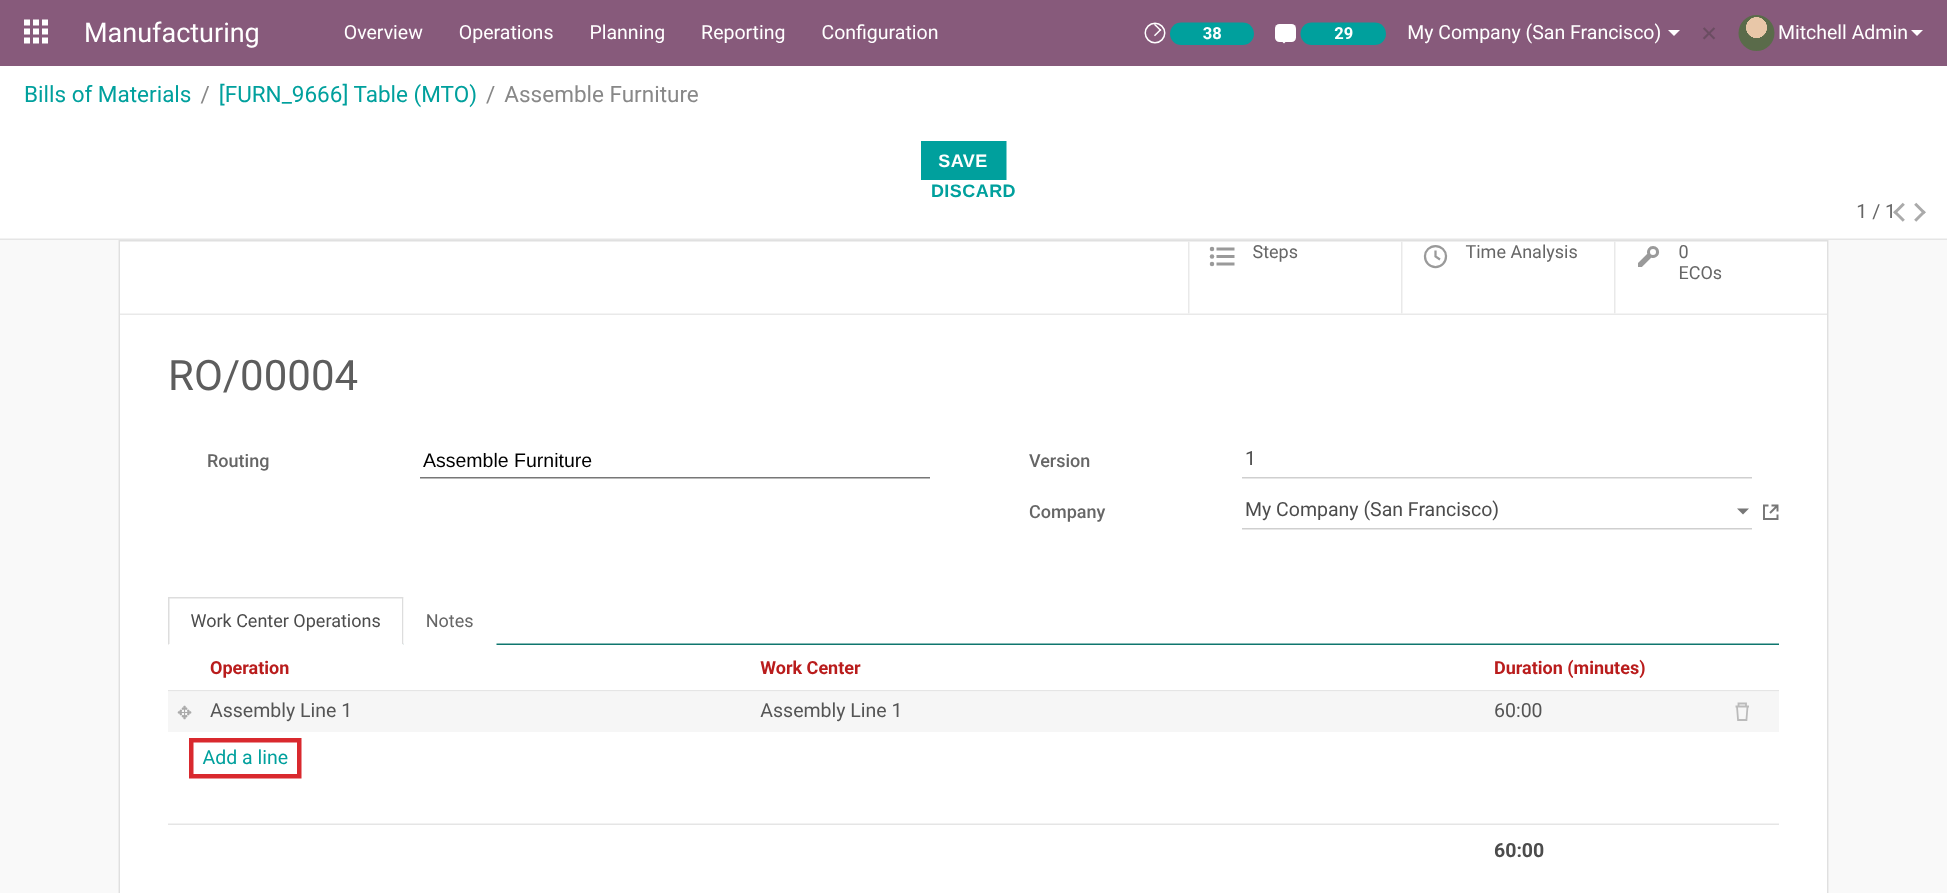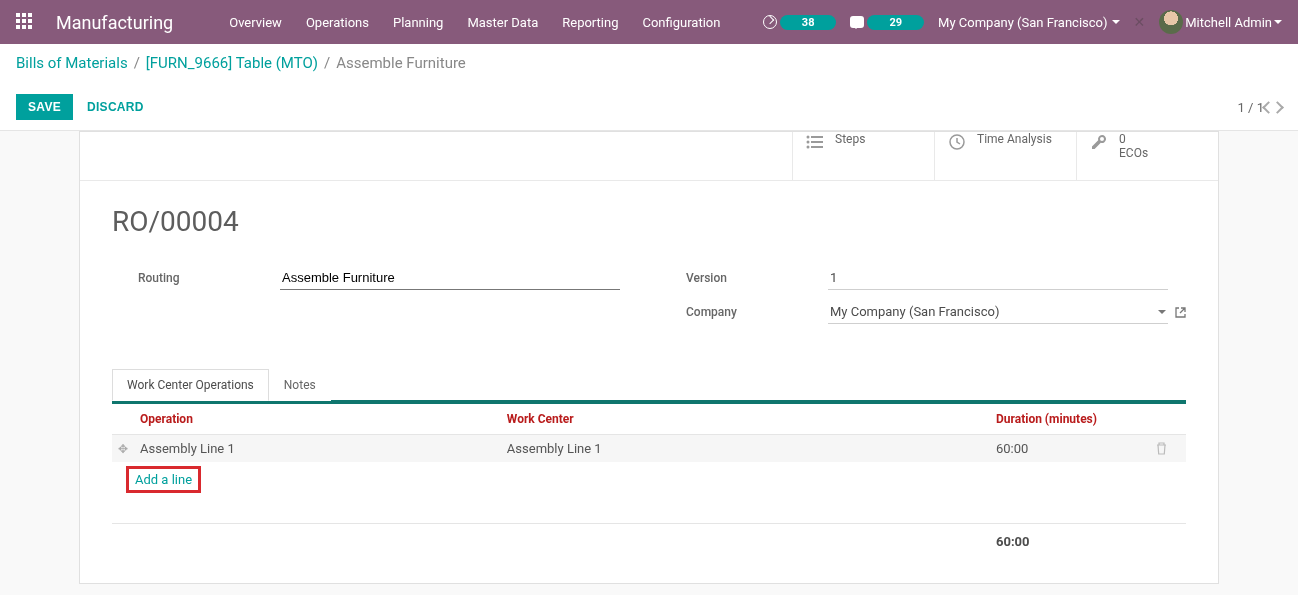--- a/index.html
+++ b/index.html
@@ -20,21 +20,21 @@
 .company-sel { color: #fff; display: flex; align-items: center; gap: 4px; cursor: pointer; }
 .caret-down { width: 0; height: 0; border-left: 4px solid transparent; border-right: 4px solid transparent; border-top: 4px solid #fff; }
 .tools-icon { color: #6b4d62; font-size: 14px; }
 .avatar { width: 24px; height: 24px; border-radius: 50%; background: radial-gradient(circle at 50% 35%, #e8c7a8 0 35%, #5a6b4a 36% 100%); }
 .user-btn { display: flex; align-items: center; gap: 2px; color: #fff; cursor: pointer; }
 .subbar { background: #fff; padding: 10px 16px 10px 16px; border-bottom: 1px solid #e5e5e5; }
 .breadcrumb { font-size: 15px; display: flex; align-items: center; gap: 6px; flex-wrap: wrap; margin-bottom: 22px; }
 .breadcrumb a { color: #00a09d; text-decoration: none; }
 .breadcrumb .sep { color: #888; }
 .breadcrumb .current { color: #888; }
-.action-row { display: flex; align-items: center; }
+.action-row { display: flex; align-items: center; flex-direction: column; }
 .btn-save { background: #00a09d; color: #fff; border: none; padding: 6px 12px; font-size: 12px; font-weight: 600; cursor: pointer; margin-right: 14px; letter-spacing: .3px; }
 .btn-discard { color: #00a09d; background: none; border: none; font-size: 12px; font-weight: 600; cursor: pointer; letter-spacing: .3px; }
 .pager-wrap { margin-left: auto; display: flex; align-items: center; color: #666; }
 .pager-arrow { width: 9px; height: 9px; border-right: 2px solid #aaa; border-top: 2px solid #aaa; display: inline-block; }
 .pager-prev { transform: rotate(-135deg); }
 .pager-next { transform: rotate(45deg); }
 .sheet-wrap { padding: 0 0 20px 0; }
 .sheet { background: #fff; border: 1px solid #e0e0e0; width: 1140px; margin: 0 auto; margin-top: 0; }
 .stat-buttons { display: flex; justify-content: flex-end; border-bottom: 1px solid #e9e9e9; }
 .stat-btn { width: 142px; height: 48px; border-left: 1px solid #e9e9e9; display: flex; align-items: flex-start; padding: 0 12px; gap: 10px; cursor: pointer; color: #666; }
@@ -43,21 +43,21 @@
 .stat-btn .num { font-size: 12px; color: #666; }
 .sheet-body { padding: 24px 32px 16px 32px; }
 .rec-title { font-size: 28px; color: #5d5d5d; margin-bottom: 28px; }
 .form-grid { display: flex; gap: 40px; margin-bottom: 34px; }
 .form-col { flex: 1; margin-left: 26px; }
 .form-row { display: flex; align-items: center; margin-bottom: 10px; font-size: 12px; }
 .form-row label { width: 142px; color: #666; font-weight: 500; }
 .input-underline { border: none; border-bottom: 1px solid #777; padding: 4px 2px; font-size: 13px; width: 340px; outline: none; background: transparent; }
 .readonly-val { padding: 4px 2px; font-size: 13px; width: 340px; border-bottom: 1px solid #cfcfcf; display: flex; justify-content: space-between; align-items: center; }
 .ext-link { color: #666; margin-left: 6px; cursor: pointer; font-size: 12px; }
-.tabs { display: flex; border-bottom: 4px solid #0f766e; }
+.tabs { display: flex; border-bottom: 1px solid #0f766e; }
 .tab { padding: 8px 14px; border: 1px solid transparent; border-bottom: none; cursor: pointer; font-size: 12px; color: #666; position: relative; top: 1px; background: #fff; }
 .tab.active { border-color: #ddd; border-bottom: 1px solid #fff; color: #4c4c4c; }
 .grid-table { width: 100%; }
 .grid-header { display: flex; padding: 8px 6px; font-size: 12px; font-weight: 700; color: #b91c1c; border-bottom: 1px solid #e5e5e5; }
 .col-handle { width: 22px; }
 .col-op { flex: 1.2; }
 .col-wc { flex: 1.6; }
 .col-dur { width: 160px; }
 .col-del { width: 24px; }
 .grid-row { display: flex; padding: 6px 6px; font-size: 13px; color: #555; align-items: center; background: #f6f6f6; }
@@ -82,21 +82,20 @@
       <span></span>
       <span></span>
       <span></span>
       <span></span>
   </div>
   <div class="app-title">Manufacturing</div>
   <nav class="main-nav">
     <a>Overview</a>
     <a>Operations</a>
     <a>Planning</a>
-    <a>Master Data</a>
     <a>Reporting</a>
     <a>Configuration</a>
   </nav>
   <div class="top-right">
     <div class="badge-btn">
       <span class="clock-icon"></span>
       <span class="badge-pill">38</span>
     </div>
     <div class="badge-btn">
       <span class="chat-icon"></span>

